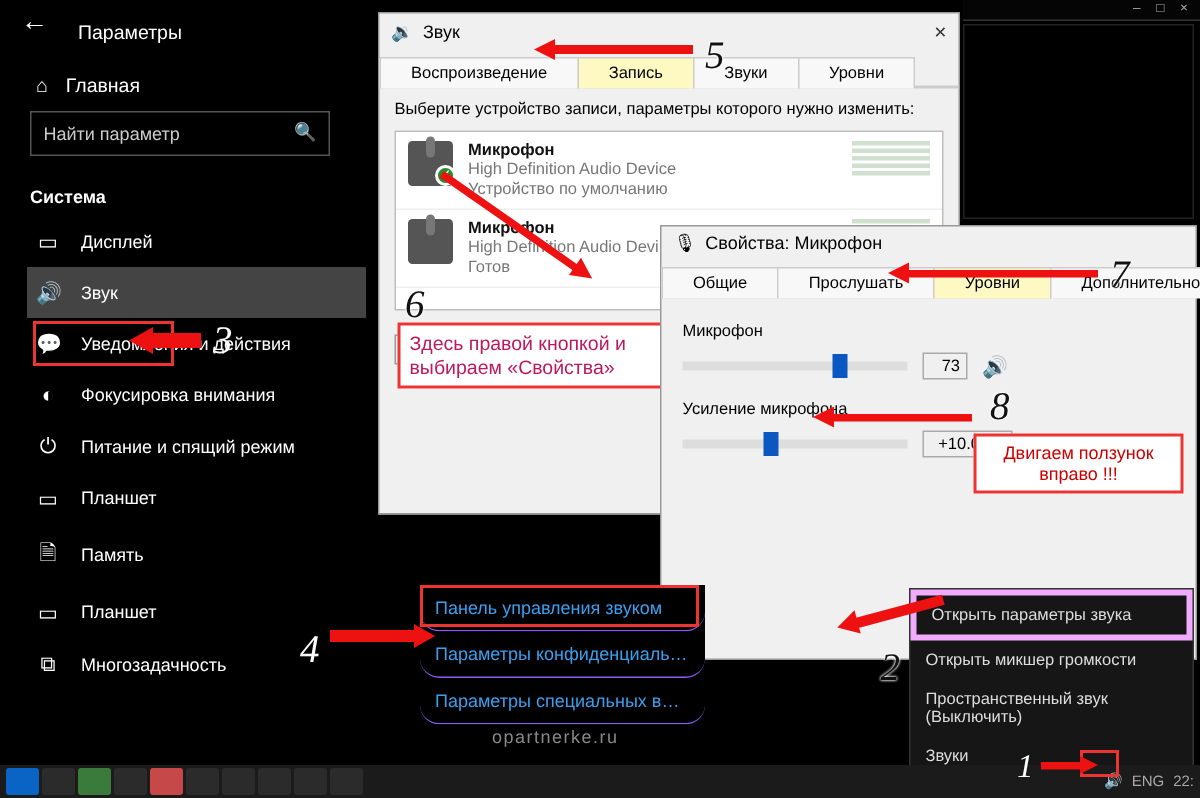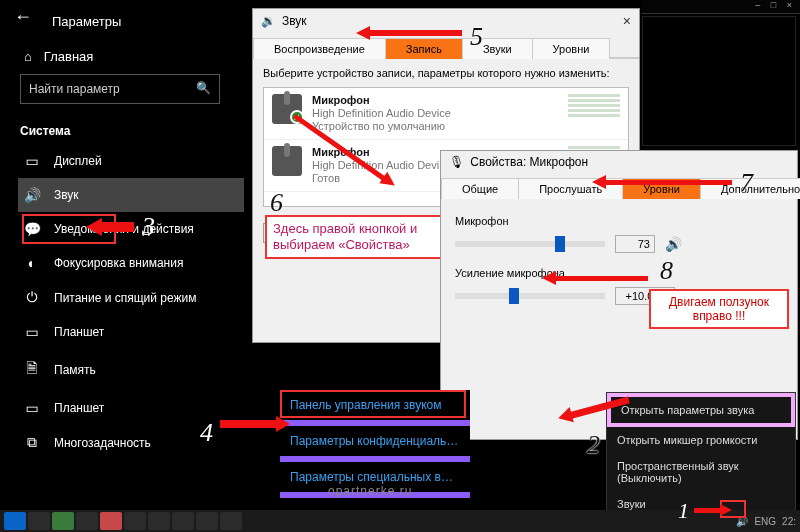--- a/index.html
+++ b/index.html
@@ -15,48 +15,48 @@
   .nav-item { display:flex; align-items:center; gap:14px; padding:9px 6px; width:226px; font-size:12px; cursor:pointer; position:relative; }
   .nav-item.selected { background:#444; }
   .nav-item .ico { width:16px; text-align:center; font-size:14px; }
   
   .dlg-sound { position:absolute; left:252px; top:8px; width:388px; height:335px; background:#f0f0f0; border:1px solid #999; color:#000; }
   .dlg-title { display:flex; align-items:center; gap:6px; padding:4px 8px; font-size:12px; }
   .dlg-title .close { margin-left:auto; font-size:14px; color:#333; }
   .tabs { display:flex; border-bottom:1px solid #ccc; font-size:11px; margin-top:4px; }
   .tabs .tab { padding:4px 20px; border:1px solid #ccc; border-bottom:none; background:#f8f8f8; position:relative; top:1px; cursor:pointer; }
   .tabs .tab + .tab { margin-left:-1px; }
-  .tabs .tab.active { background:#f97316; }
+  .tabs .tab.active { background:#fef9c3; }
   .tabs .spacer { flex:1; border-bottom:1px solid #ccc; }
   .tabs-instr { font-size:11px; padding:8px 10px 2px; }
   .device-list { margin:6px 10px; border:1px solid #bbb; background:#fff; height:120px; }
   .device { display:flex; gap:10px; padding:6px 8px; border-bottom:1px solid #eee; position:relative; }
   .dev-icon { width:30px; height:30px; background:#555; border-radius:3px; position:relative; }
   .dev-icon::after { content:""; position:absolute; left:12px; top:-3px; width:6px; height:14px; background:#777; border-radius:3px; }
   .check { position:absolute; left:26px; top:22px; width:14px; height:14px; background:#2a8a2a; border-radius:50%; border:2px solid #fff; font-size:10px; color:#fff; line-height:11px; text-align:center; }
   .dev-text { font-size:11px; color:#111; line-height:13px; }
   .dev-text .dname { font-weight:600; }
   .dev-text .ddef { color:#777; }
   .lvl-bars { margin-left:auto; width:52px; display:flex; flex-direction:column; gap:2px; }
   .lvl-bars span { height:3px; background:#cfe0cf; }
   .btn-config { margin:10px; padding:3px 14px; font-size:11px; border:1px solid #999; background:#eee; cursor:pointer; }
   .tutor-box { position:absolute; left:12px; top:206px; width:200px; border:2px solid #e33; color:#be185d; font-size:13px; padding:4px 6px; background:#fff; line-height:16px; }
   
   .dlg-mic { position:absolute; left:440px; top:150px; width:358px; height:290px; background:#f0f0f0; border:1px solid #999; color:#000; }
   .slider-group { padding:8px 14px; font-size:11px; }
   .slider-row { display:flex; align-items:center; gap:10px; margin:8px 0 14px; }
   .slider-track { width:150px; height:6px; background:#ddd; position:relative; }
   .slider-thumb { position:absolute; top:-5px; width:10px; height:16px; background:#0a57c2; }
-  .val-box { width:40px; border:1px solid #aaa; padding:2px 4px; font-size:11px; text-align:right; display:inline-block; }
+  .val-box { width:30px; border:1px solid #aaa; padding:2px 4px; font-size:11px; text-align:right; display:inline-block; }
   .spk-ico { font-size:14px; color:#0a57c2; }
   .label-small { margin-top:8px; }
   .callout { position:absolute; right:8px; top:138px; width:140px; border:2px solid #e33; color:#c00; font-size:12px; padding:4px; text-align:center; line-height:14px; background:#fff; }
   
   .ctx-strip { position:absolute; left:280px; top:390px; width:190px; background:#000; color:#3aa0f0; font-size:12px; }
-  .ctx-strip .ci { padding:8px 10px; border-bottom:6px solid #8b5cf6; cursor:pointer; }
+  .ctx-strip .ci { padding:8px 10px; border-bottom:1px solid #8b5cf6; cursor:pointer;border-radius:13px; }
   .watermark { position:absolute; left:328px; top:484px; color:#888; font-size:12px; letter-spacing:1px; }
   
   .ctx-menu { position:absolute; right:4px; top:392px; width:190px; background:#161616; border:1px solid #333; color:#ddd; font-size:11px; }
   .ctx-menu .mi { padding:7px 10px; cursor:pointer; }
   .ctx-menu .mi:first-child { border:4px solid #f0abfc; }
   
   .taskbar { position:absolute; left:0; bottom:0; width:800px; height:22px; background:#1b1b1b; display:flex; align-items:center; padding:0 4px; gap:2px; }
   .tbtn { width:22px; height:18px; background:#2b2b2b; border-radius:2px; cursor:pointer; }
   .tray { margin-left:auto; color:#aaa; font-size:10px; display:flex; align-items:center; gap:6px; }
   

